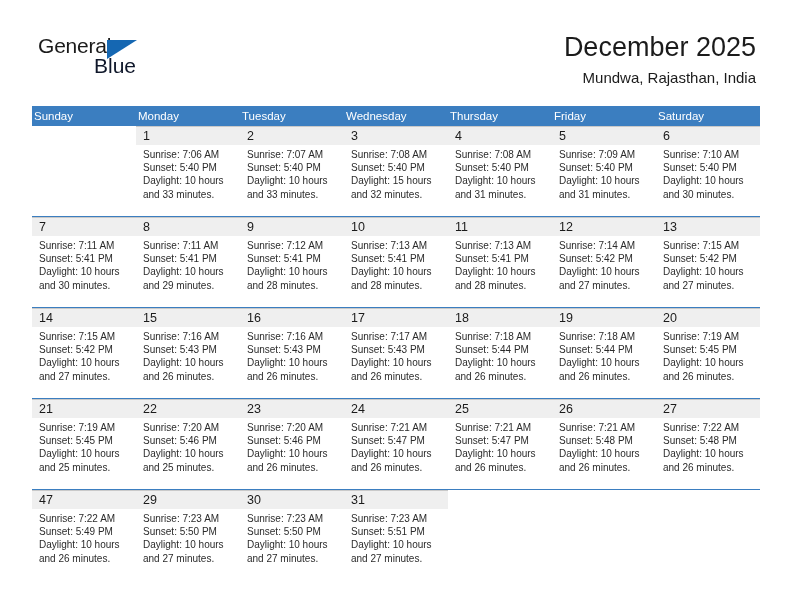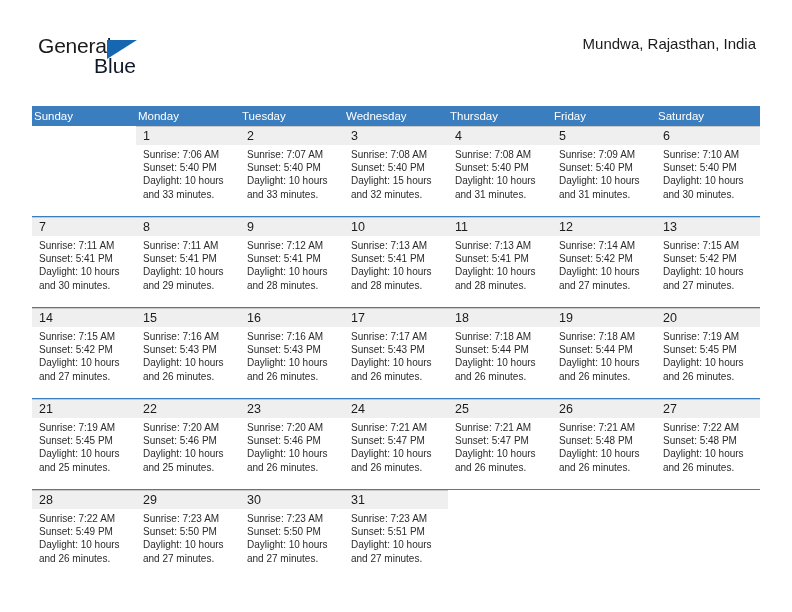--- a/index.html
+++ b/index.html
@@ -159,20 +159,21 @@
 
   <div class="header">
 
     <div class="logo">
       <span class="logo-general">General</span>
       <span class="logo-tri"></span>
       <span class="logo-blue">Blue</span>
     </div>
 
     <div class="title-block">
+      <h1 class="cal-title">December 2025</h1>
       <div class="cal-subtitle">Mundwa, Rajasthan, India</div>
     </div>
 
   </div>
 
   <table class="calendar">
     <thead>
       <tr id="weekday-row">
           <th>Sunday</th>
           <th>Monday</th>
@@ -468,21 +469,21 @@
                 <div>Sunrise: 7:22 AM</div>
                 <div>Sunset: 5:48 PM</div>
                 <div class="daylight">Daylight: 10 hours and 26 minutes.</div>
               </div>
             </div>
           </td>
         </tr>
         <tr class="week-row">
           <td>
             <div class="cell-inner">
-              <div class="daynum">28</div>
+              <div class="daynum">47</div>
               <div class="details">
                 <div>Sunrise: 7:22 AM</div>
                 <div>Sunset: 5:49 PM</div>
                 <div class="daylight">Daylight: 10 hours and 26 minutes.</div>
               </div>
             </div>
           </td>
           <td>
             <div class="cell-inner">
               <div class="daynum">29</div>

